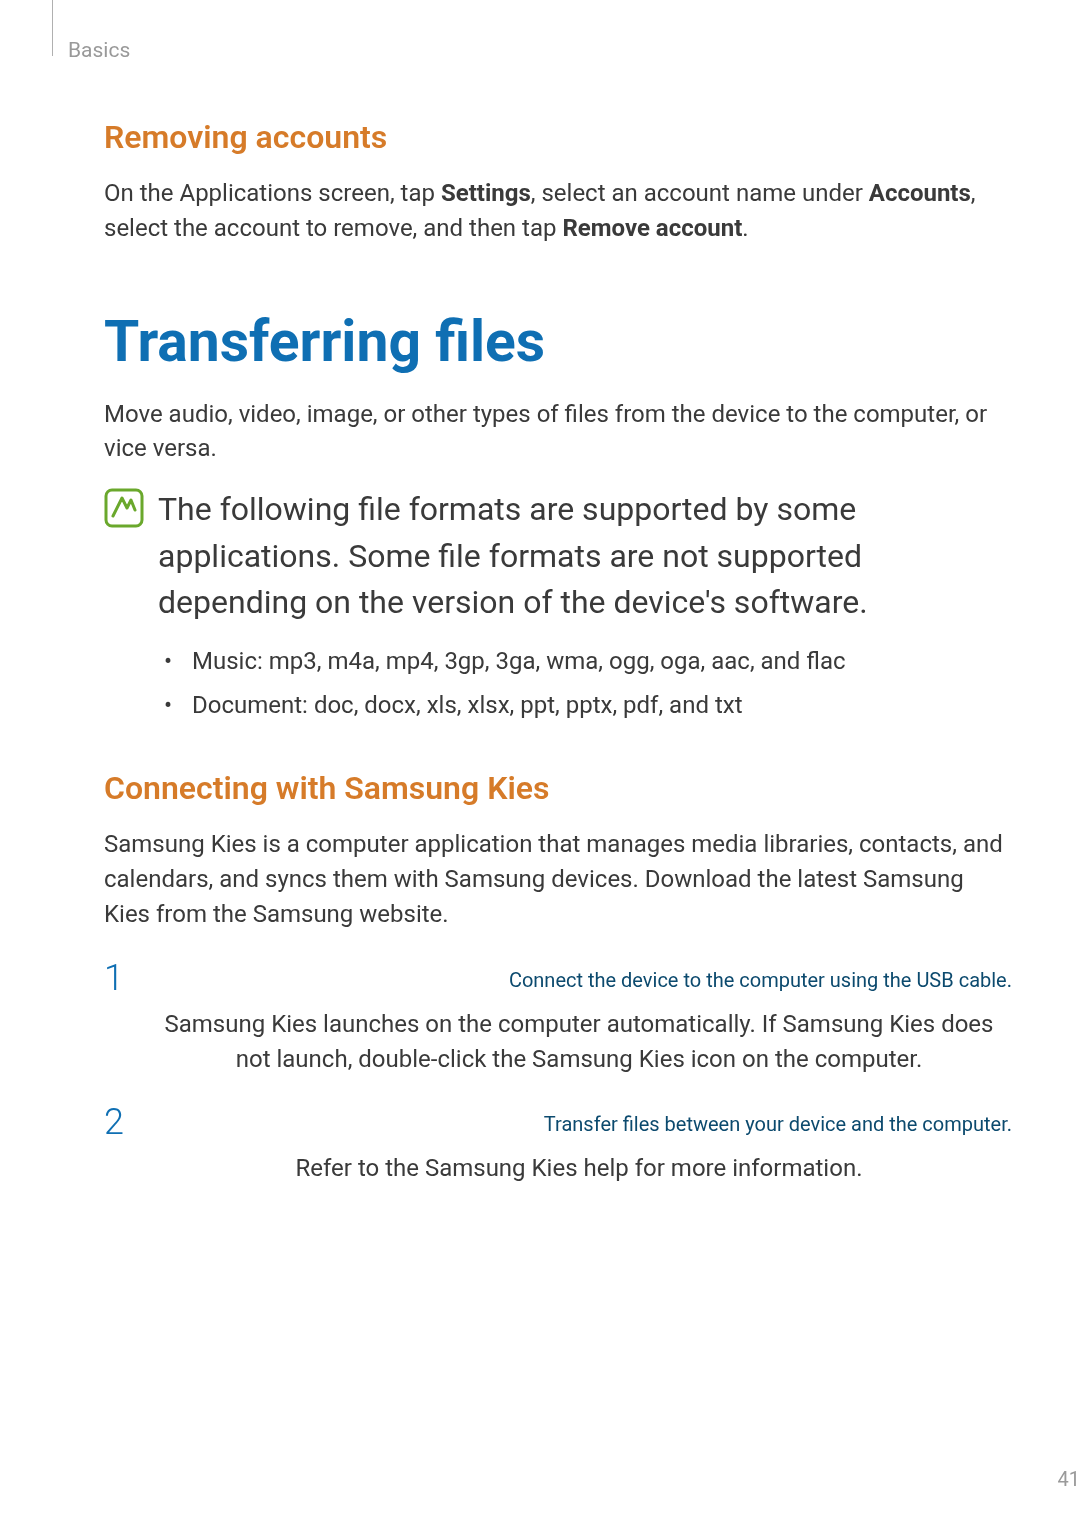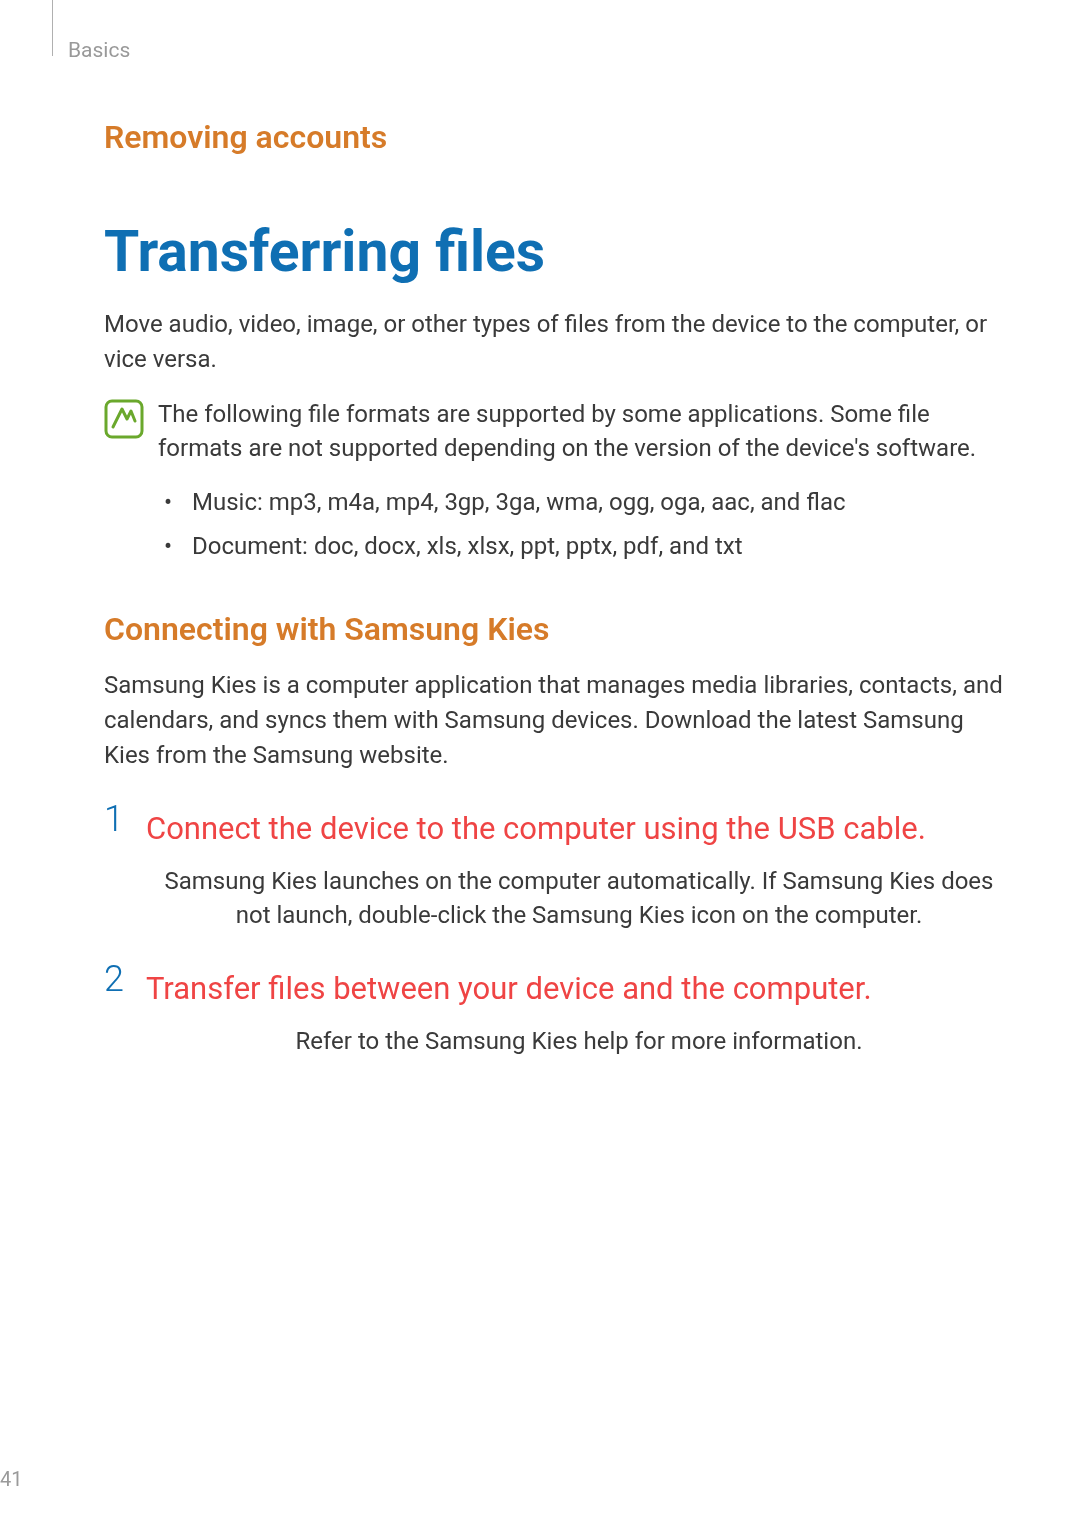--- a/index.html
+++ b/index.html
@@ -68,21 +68,21 @@
       width: 40px;
       height: 40px;
       margin-right: 14px;
       margin-top: 2px;
     }
     .note-icon svg {
       width: 100%;
       height: 100%;
     }
     .note-text {
-      font-size: 24px;
+      font-size: 32px;
       line-height: 1.45;
       color: #3a3a3a;
     }
     .bullet-list {
       list-style: none;
       margin-left: 60px;
       margin-top: 6px;
       margin-bottom: 24px;
     }
     .bullet-list li {
@@ -116,49 +116,53 @@
       line-height: 1;
       width: 36px;
       flex: 0 0 36px;
       margin-right: 6px;
     }
     .step-body {
       flex: 1;
       padding-top: 6px;
     }
     .step-main {
-      font-size: 31px;
-      line-height: 1.45;
-      color: #ef4444;
+      font-size: 20px;
+      line-height: 1.45;
+      color: #0c4a6e;
       margin-bottom: 12px;
+      text-align: right;
     }
     .step-sub {
       font-size: 24px;
       line-height: 1.45;
       color: #3a3a3a;
       text-align: center;
     }
     .page-number {
       position: absolute;
       bottom: 36px;
       width: 100%;
-      text-align: left;
+      text-align: right;
       font-size: 20px;
       color: #9a9a9a;
     }
   </style>
 </head>
 <body>
 
 <div class="vertical-divider"></div>
 <div class="page-header">Basics</div>
 
 <div class="content">
 
   <h2 class="section-h2">Removing accounts</h2>
+  <p class="body-p">
+    <span>On the Applications screen, tap </span><span class="bold">Settings</span><span>, select an account name under </span><span class="bold">Accounts</span><span>, select the account to remove, and then tap </span><span class="bold">Remove account</span><span>.</span>
+  </p>
 
   <h1 class="section-h1">Transferring files</h1>
   <p class="body-p">Move audio, video, image, or other types of files from the device to the computer, or vice versa.</p>
 
   <div class="note-block">
     <span class="note-icon">
       <svg viewBox="0 0 40 40">
         <rect x="2" y="2" width="36" height="36" rx="6" ry="6" fill="none" stroke="#6aa82c" stroke-width="3"></rect>
         <path d="M 9 28 L 18 10 L 23 20 L 27 12 L 31 22" fill="none" stroke="#6aa82c" stroke-width="3" stroke-linecap="round" stroke-linejoin="round"></path>
       </svg>

